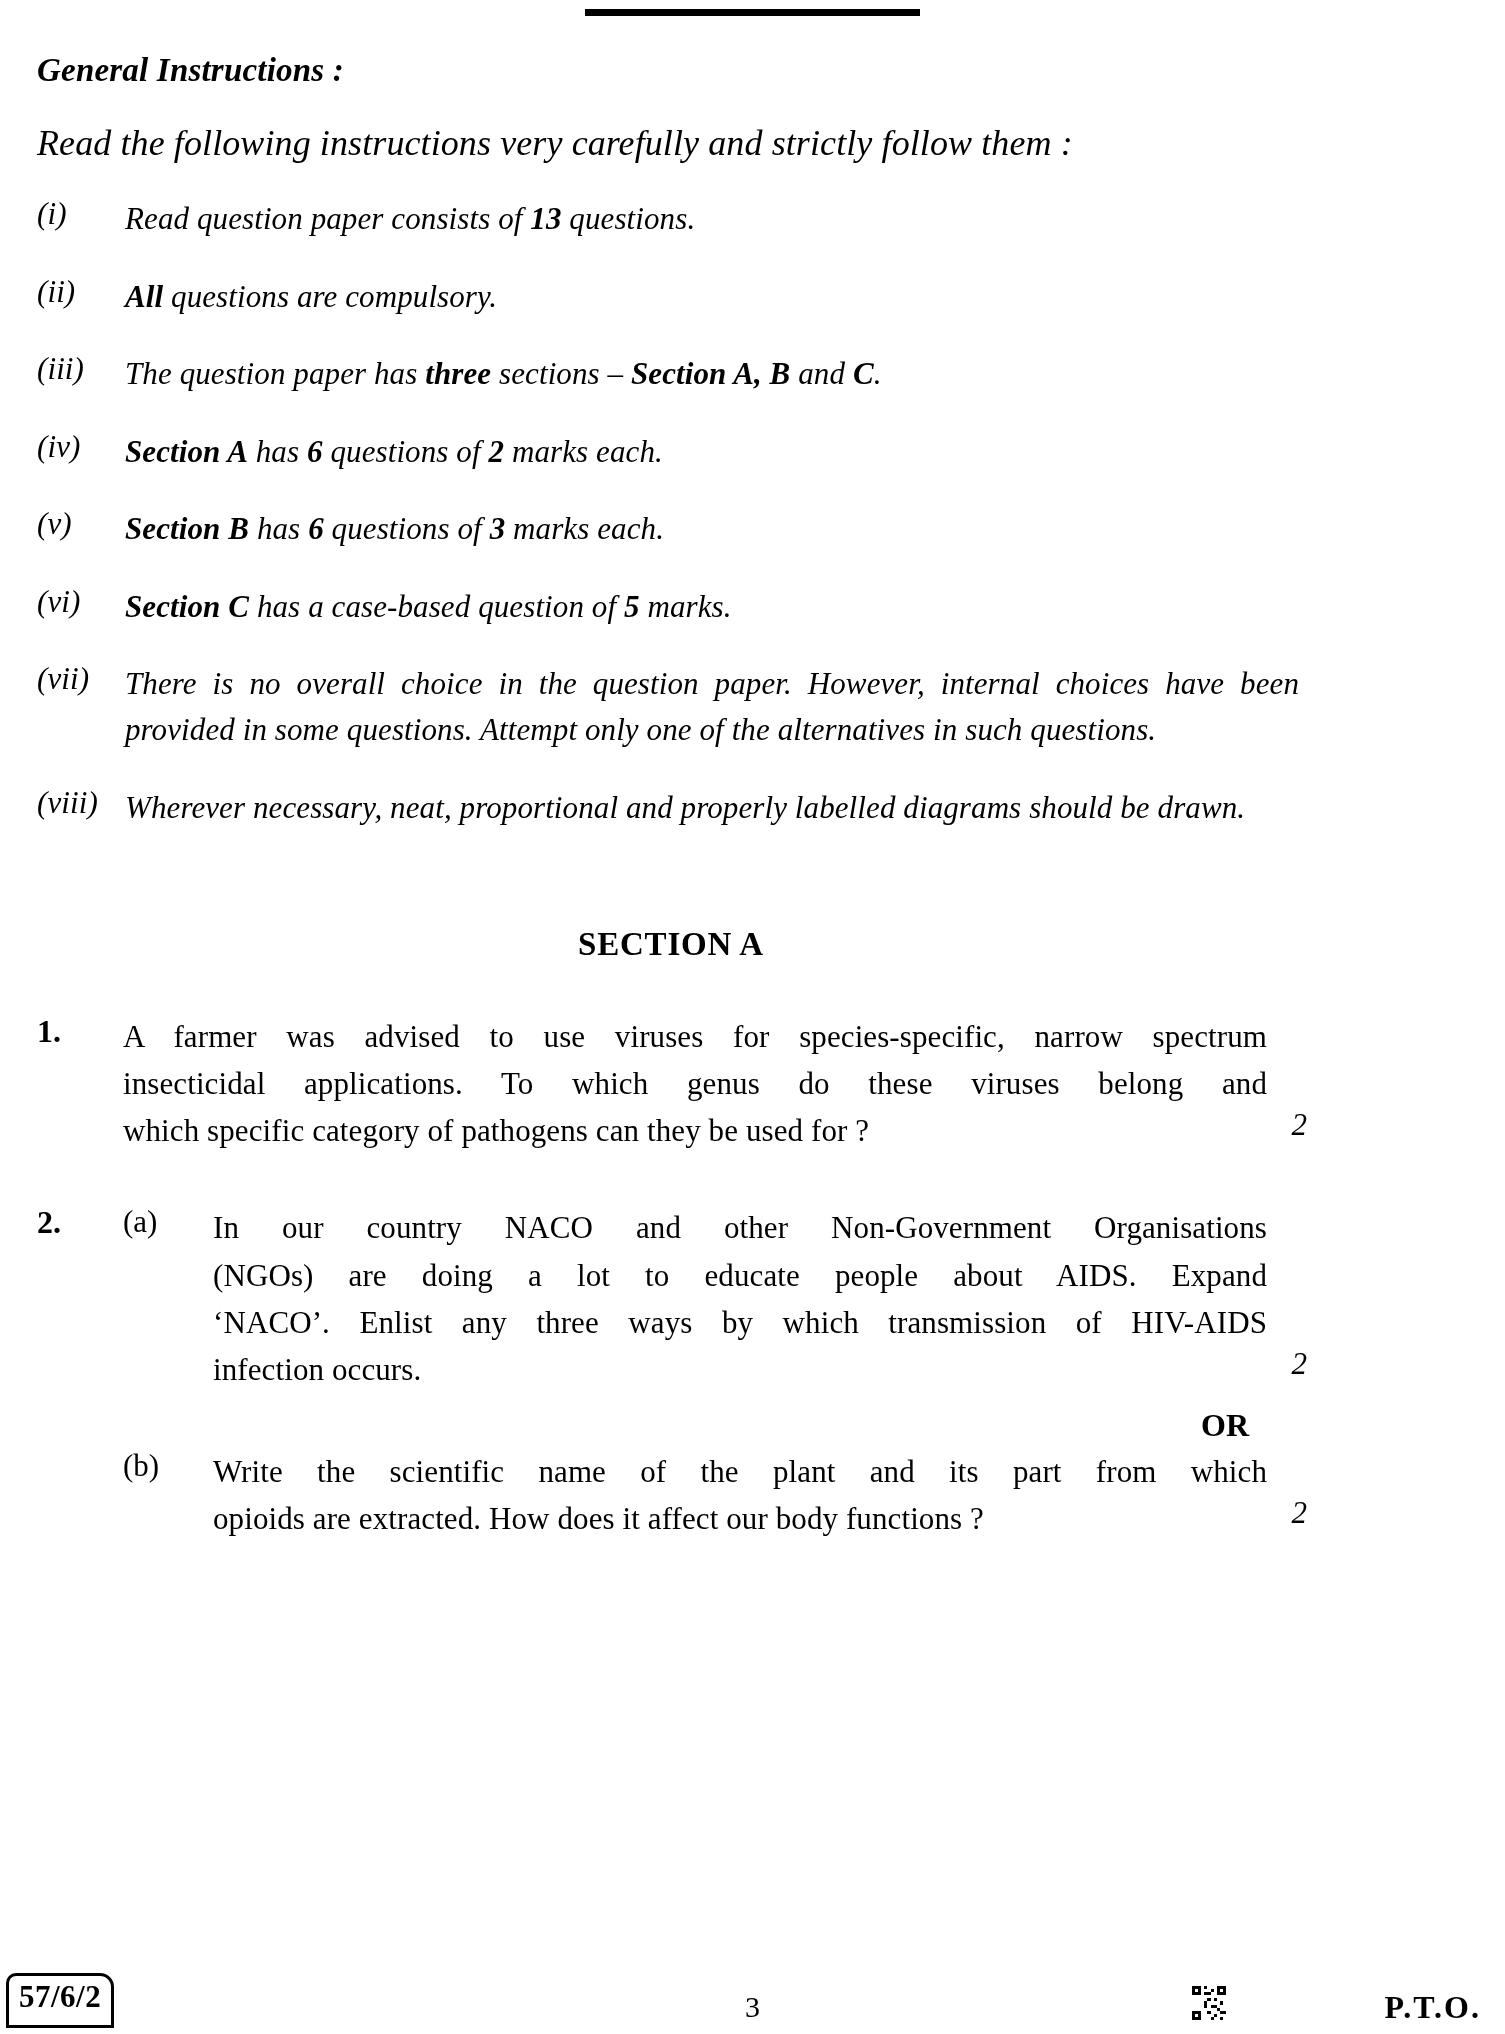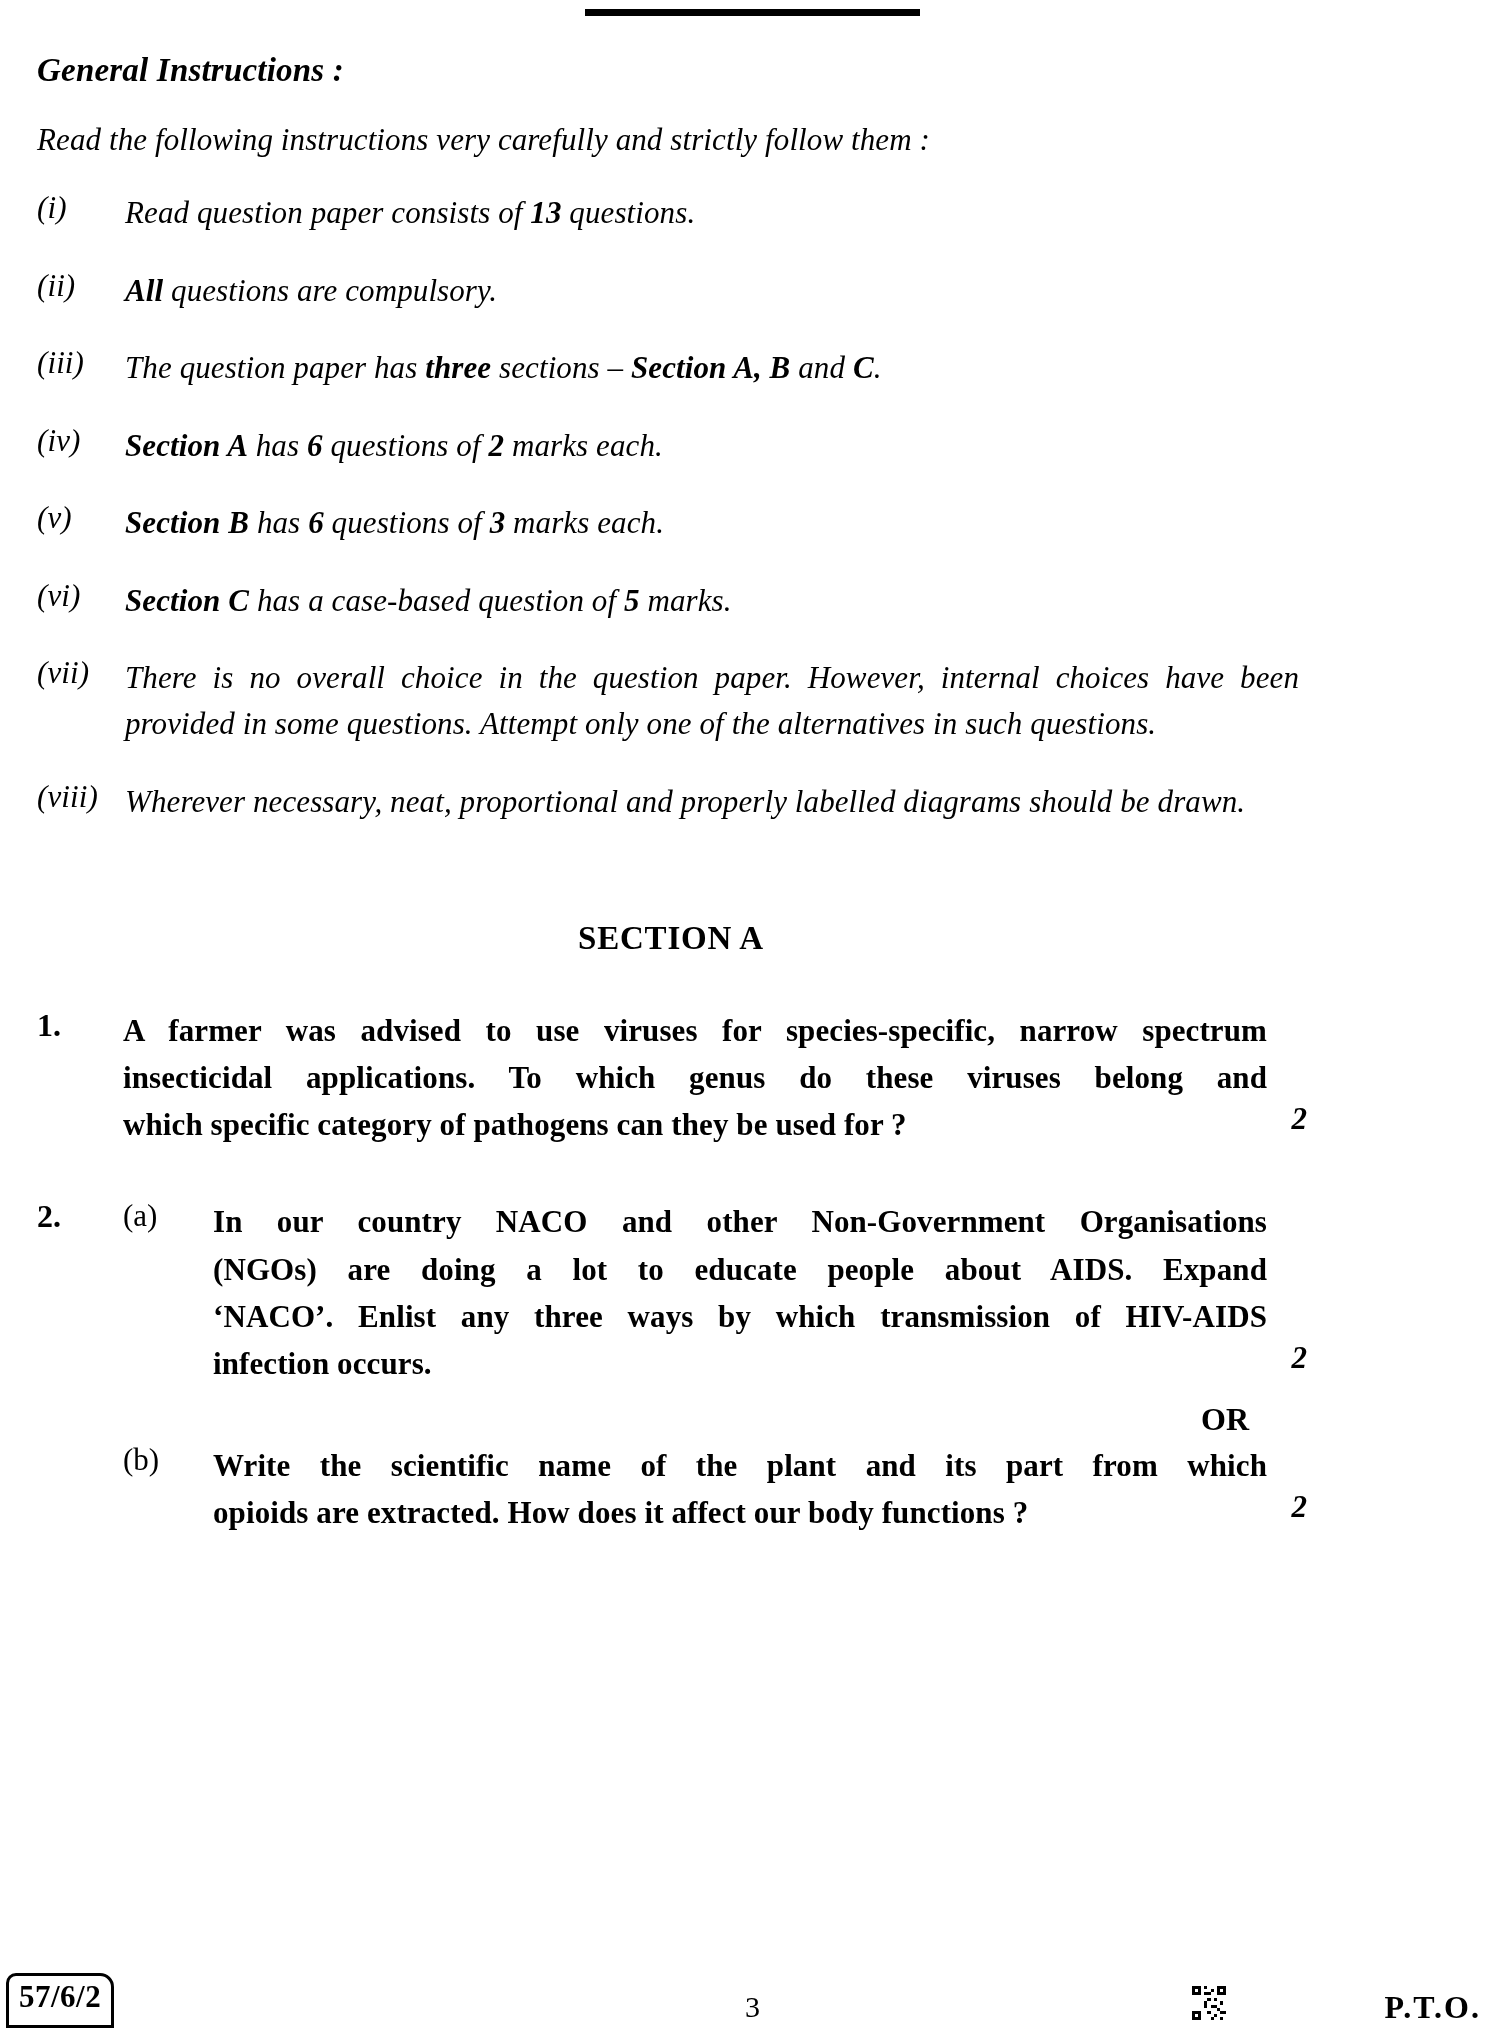--- a/index.html
+++ b/index.html
@@ -43,21 +43,21 @@
     font-family: "Liberation Serif", "DejaVu Serif", serif;
     font-weight: bold;
     font-style: italic;
     font-size: 33px;
     letter-spacing: 0.2px;
     margin: 22px 0 0 0;
     padding-left: 2px;
   }
   .gi-lead {
     font-style: italic;
-    font-size: 31px;
+    font-size: 36px;
     margin: 33px 0 0 0;
     padding-left: 2px;
     letter-spacing: 0.1px;
   }
 
   .inst-list {
     margin: 0;
     padding: 0;
   }
   .inst {
@@ -113,21 +113,20 @@
     font-size: 32px;
     padding-left: 2px;
     box-sizing: border-box;
   }
   .q .qbody {
     flex: 1 1 auto;
   }
   .qline {
     display: flex;
     align-items: flex-start;
-    font-weight: bold;
   }
   .qtext {
     flex: 1 1 auto;
     text-align: justify;
     text-align-last: justify;
     line-height: 1.52;
     letter-spacing: 0.1px;
   }
   .qtext.last {
     text-align-last: left;

